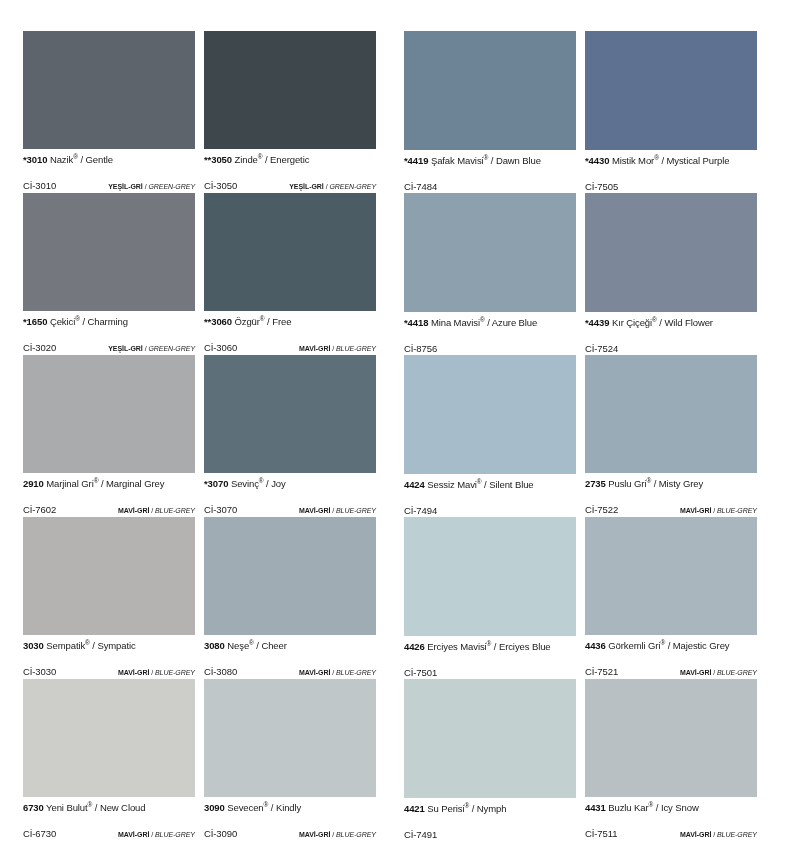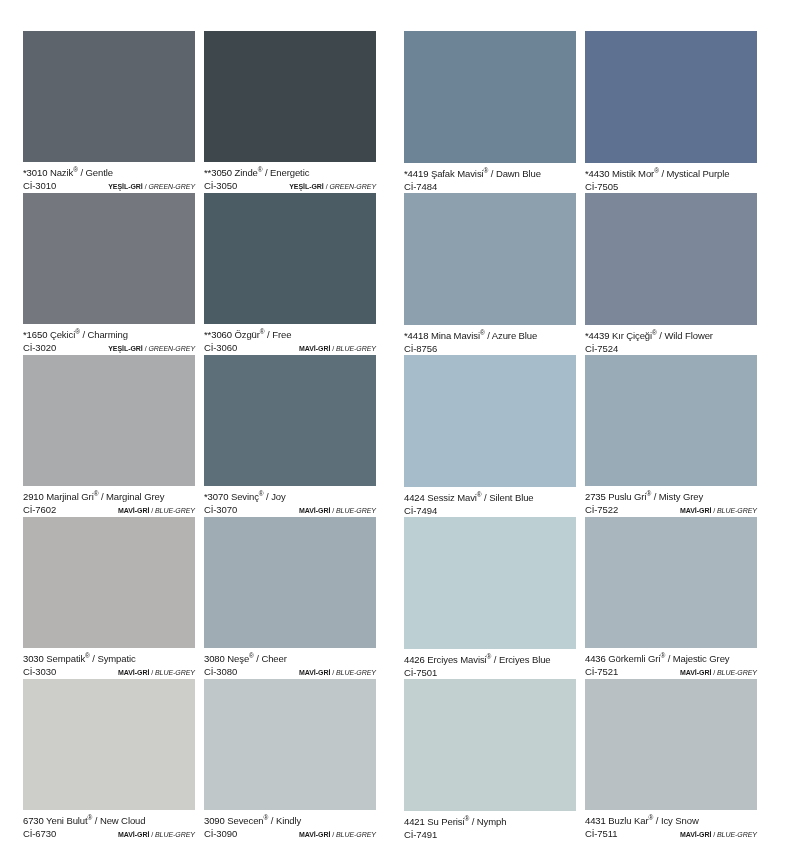--- a/index.html
+++ b/index.html
@@ -55,21 +55,21 @@
     padding-top: 5px;
     width: 172px;
   }
   .caption-line1 {
     font-size: 9.5px;
     line-height: 12px;
     white-space: nowrap;
     letter-spacing: -0.1px;
   }
   .code-main {
-    font-weight: normal;
+    font-weight: bold;
     color: #111111;
   }
   .name-tr {
     color: #1a1a1a;
   }
   .reg {
     font-size: 6.5px;
     vertical-align: super;
     line-height: 0;
   }
@@ -78,21 +78,21 @@
   }
   .name-en {
     color: #1a1a1a;
   }
   .caption-line2 {
     display: flex;
     justify-content: space-between;
     align-items: baseline;
     font-size: 9.5px;
     line-height: 12px;
-    margin-top: 1px;
+    margin-top: 14px;
     white-space: nowrap;
   }
   .ci-code {
     color: #1a1a1a;
     letter-spacing: -0.1px;
   }
   .family-tag {
     font-size: 7px;
     letter-spacing: -0.05px;
     color: #1a1a1a;

